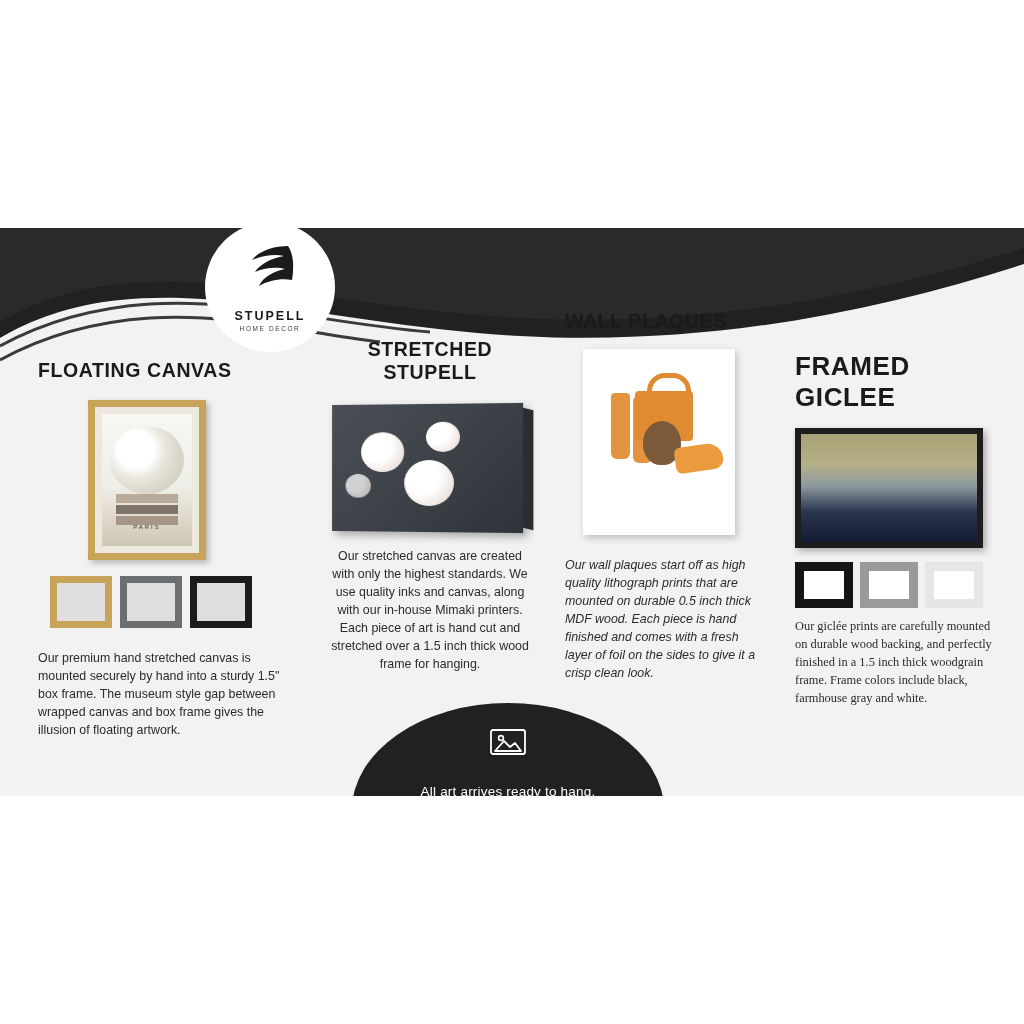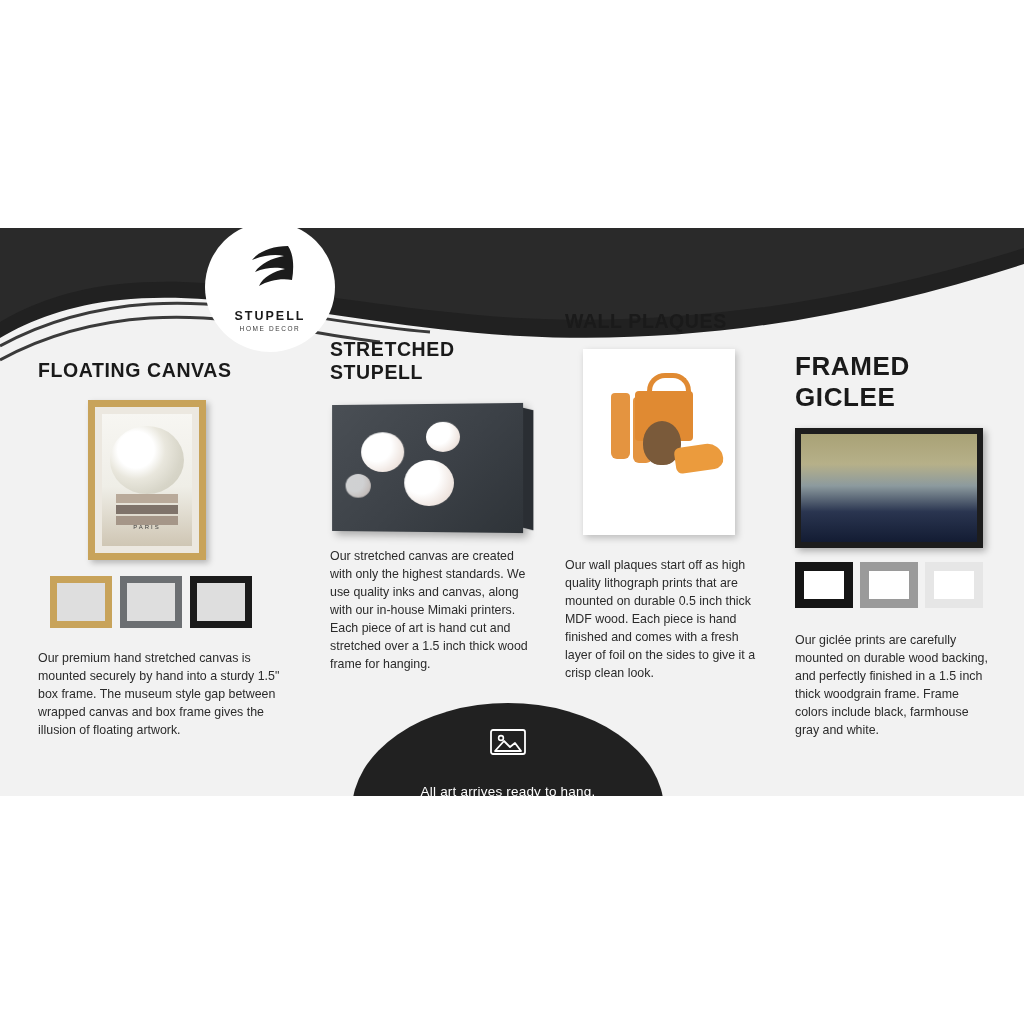--- a/index.html
+++ b/index.html
@@ -174,21 +174,21 @@
     width: 62px; height: 52px;
     box-sizing: border-box;
     background: #dedede;
   }
   .sw-gold { border: 7px solid #c8a35a; }
   .sw-gray { border: 7px solid #6c6f72; }
   .sw-black { border: 7px solid #1b1b1b; }
   #col1 .col-body { margin-top: 22px; }
 
   
-  #col2 { left: 330px; top: 110px; width: 200px; }
+  #col2 { left: 330px; top: 110px; width: 200px; text-align: center; }
   #col2 .col-title { font-size: 19.5px; }
   .c2-art {
     position: relative;
     margin-top: 20px;
     width: 192px;
     height: 128px;
     background: linear-gradient(135deg,#4a4f55 0%, #3c4147 55%, #2e3338 100%);
     box-shadow: 4px 4px 8px rgba(0,0,0,.3);
     transform: perspective(600px) rotateY(-6deg);
   }
@@ -252,21 +252,21 @@
     border-radius: 50% 50% 46% 46%;
   }
   .c3-scarf {
     position: absolute;
     left: 92px; top: 96px;
     width: 48px; height: 26px;
     background: #eb9b3d;
     border-radius: 6px 16px 10px 6px;
     transform: rotate(-8deg);
   }
-  #col3 .col-body { margin-top: 22px; }
+  #col3 .col-body { margin-top: 22px; font-style: italic; }
 
   
   #col4 { left: 795px; top: 123px; width: 200px; }
   #col4 .col-title { font-size: 26px; }
   .c4-art {
     position: relative;
     margin-top: 16px;
     width: 188px;
     height: 120px;
     border: 6px solid #1d1d1d;
@@ -276,21 +276,21 @@
   }
   .c4-swatches { display: flex; gap: 7px; margin-top: 14px; }
   .c4-sw {
     width: 58px; height: 46px;
     box-sizing: border-box;
     background: #ffffff;
   }
   .c4-black { border: 9px solid #151515; }
   .c4-gray { border: 9px solid #9a9a9a; }
   .c4-white { border: 9px solid #e6e6e6; }
-  #col4 .col-body { margin-top: 24px; }
+  #col4 .col-body { margin-top: 10px; font-family: Liberation Serif, serif; }
 </style>
 </head>
 <body>
 
 <div id="stage">
 
   <div class="band">
 
     <div class="wave-top">
       <svg width="1024" height="150" viewBox="0 0 1024 150" xmlns="http://www.w3.org/2000/svg">

